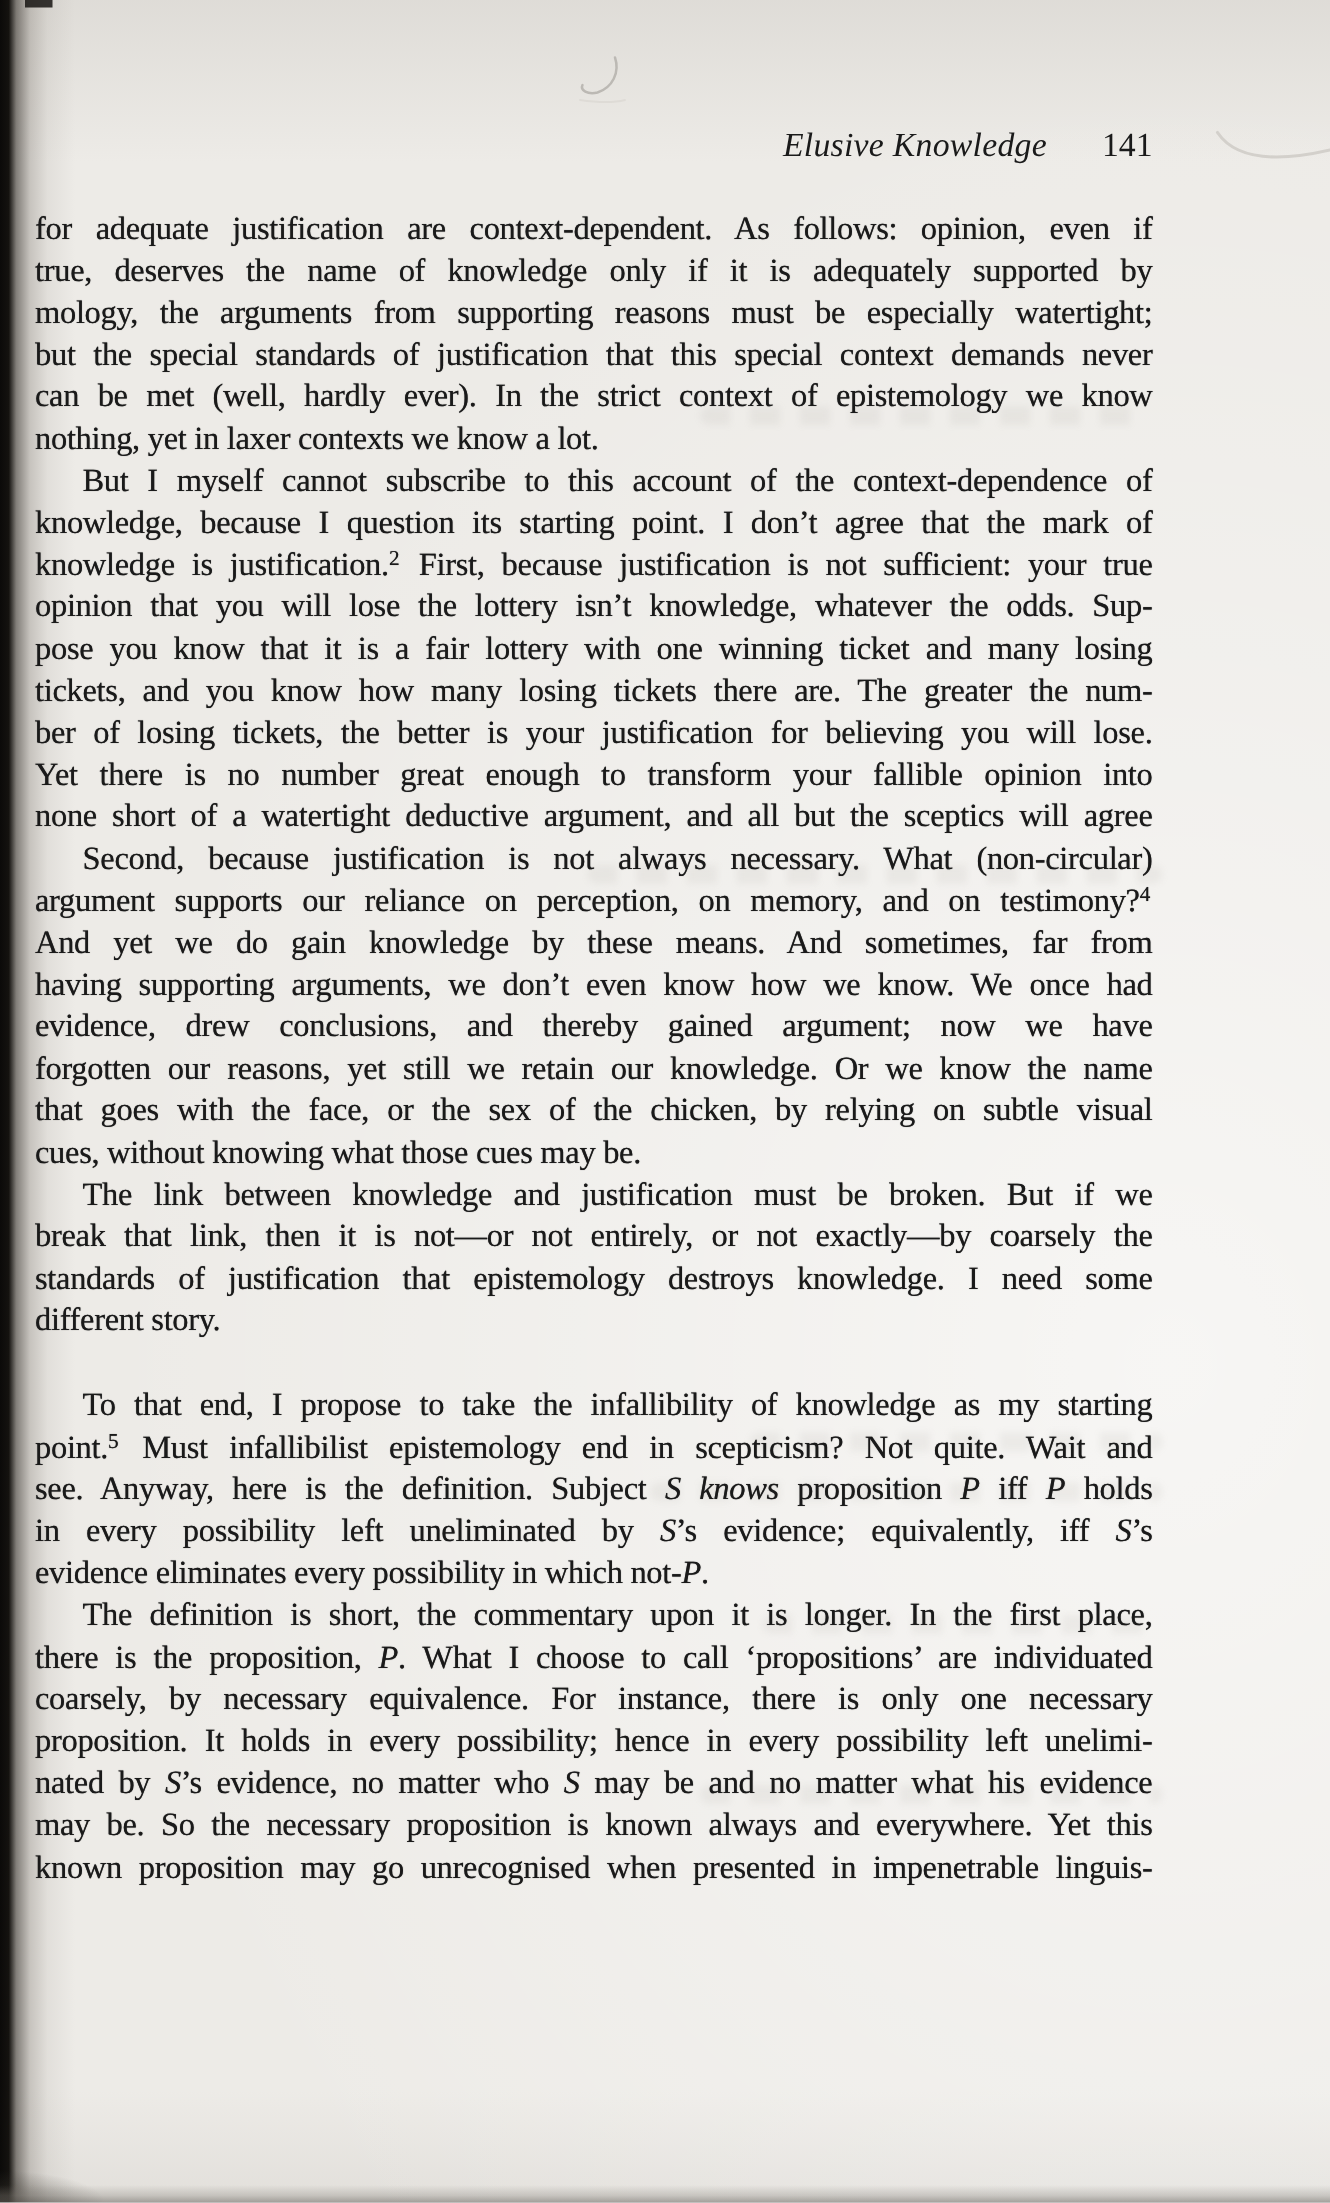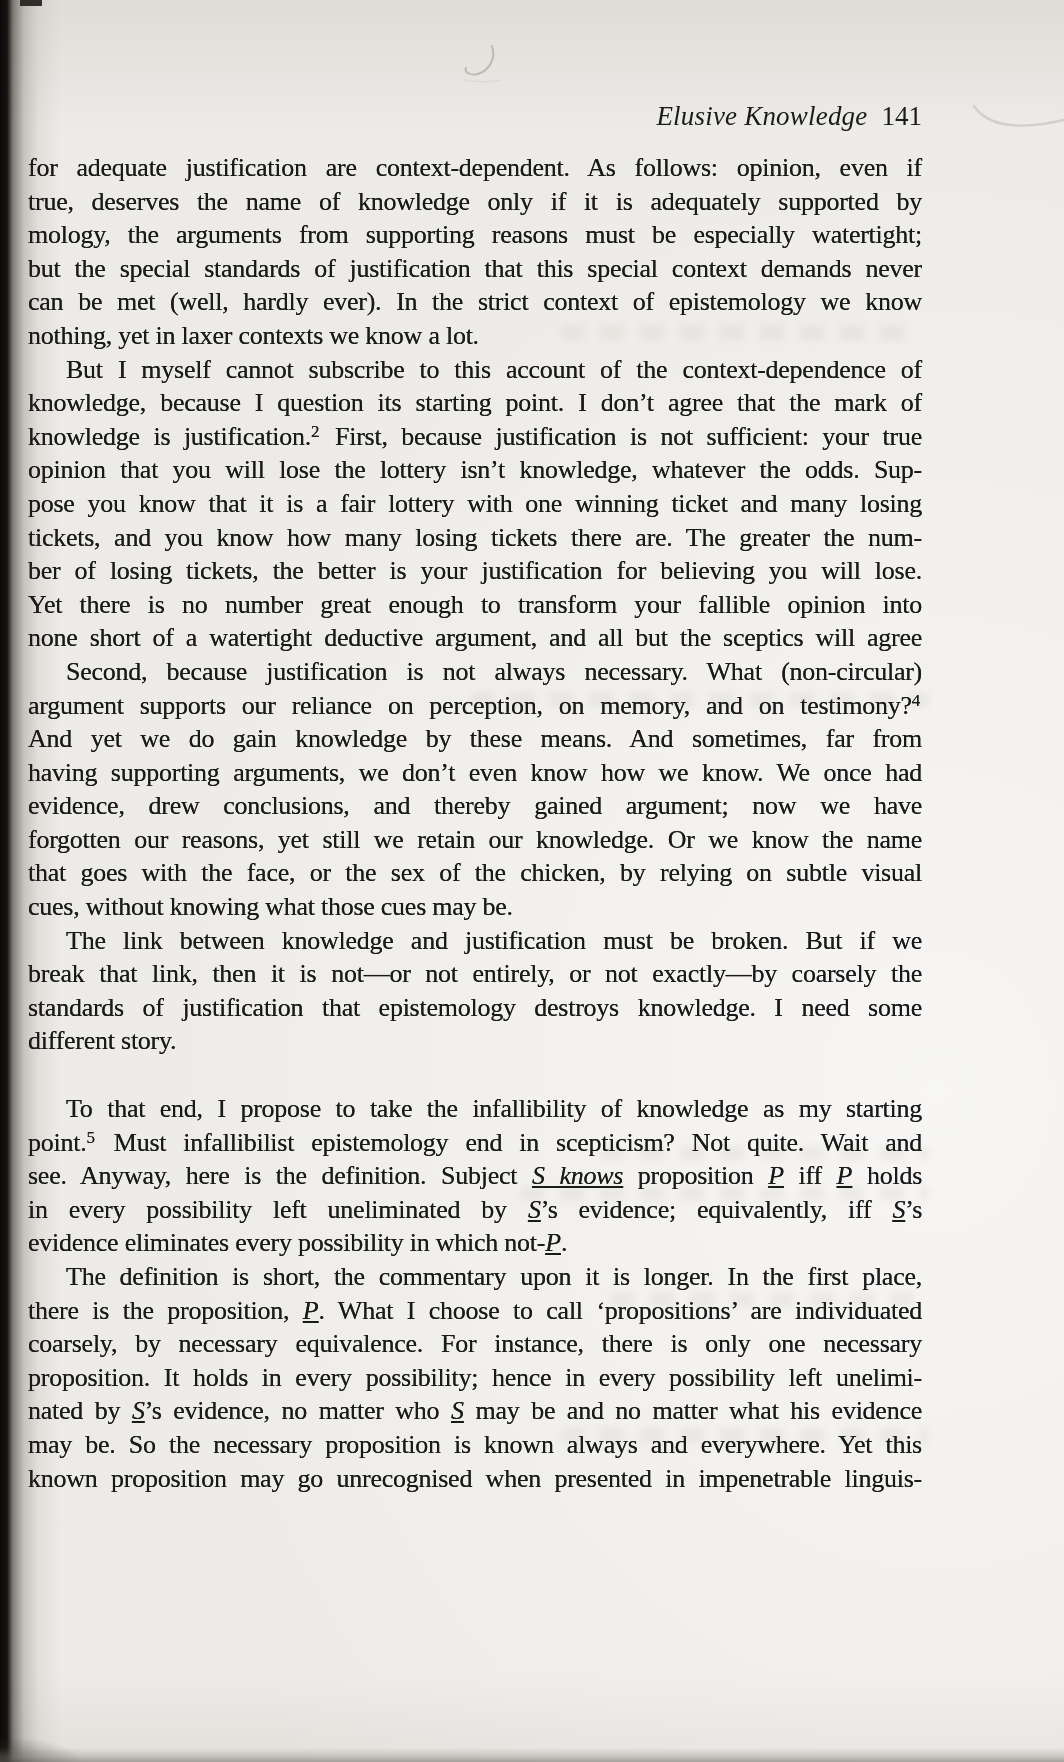--- a/index.html
+++ b/index.html
@@ -32,45 +32,45 @@
     position:absolute;left:0;right:0;bottom:0;height:14px;pointer-events:none;
     background:linear-gradient(to bottom, rgba(130,125,118,0), rgba(130,125,118,.30) 60%, rgba(95,91,85,.5));
   }
   .bottom-corner{
     position:absolute;left:0;bottom:0;width:120px;height:26px;pointer-events:none;
     background:radial-gradient(100% 140% at 0% 100%, rgba(60,56,50,.55), rgba(60,56,50,0) 70%);
   }
   
   .running-head{
     position:absolute;top:101px;left:28px;width:894px;
-    display:flex;justify-content:flex-end;align-items:center;gap:14px;
+    display:flex;justify-content:flex-end;align-items:center;gap:44px;
     font-size:27px;line-height:30px;white-space:nowrap;
   }
   .running-head .title{font-style:italic;letter-spacing:.2px;}
   .running-head .pagenum{font-style:normal;}
   
   .body-text{
-    position:absolute;top:151px;left:28px;width:894px;
+    position:absolute;top:166px;left:28px;width:894px;
     font-size:26px;line-height:33.6px;letter-spacing:-0.25px;
     text-shadow:0 0 .6px rgba(22,22,22,.85);
   }
   .para{margin:0;}
   .para.section-break{margin-top:34px;}
   .line{
     text-align:justify;
     -moz-text-align-last:justify;
     text-align-last:justify;
     min-height:33.6px;
   }
   .line.flush-last{
     text-align-last:left;
     -moz-text-align-last:left;
   }
   .para.indent .line:first-child{text-indent:38px;}
-  .line i{font-style:italic;text-decoration:underline;}
+  .line i{font-style:italic;}
   .line sup{
     font-size:17px;line-height:0;vertical-align:baseline;
     position:relative;top:-0.45em;margin-right:2px;
   }
   
   .artifact{position:absolute;pointer-events:none;}
   .ghost{
     position:absolute;height:15px;border-radius:8px;pointer-events:none;
     background:repeating-linear-gradient(to right,
       rgba(150,145,137,.20) 0 24px, rgba(150,145,137,0) 24px 40px);

